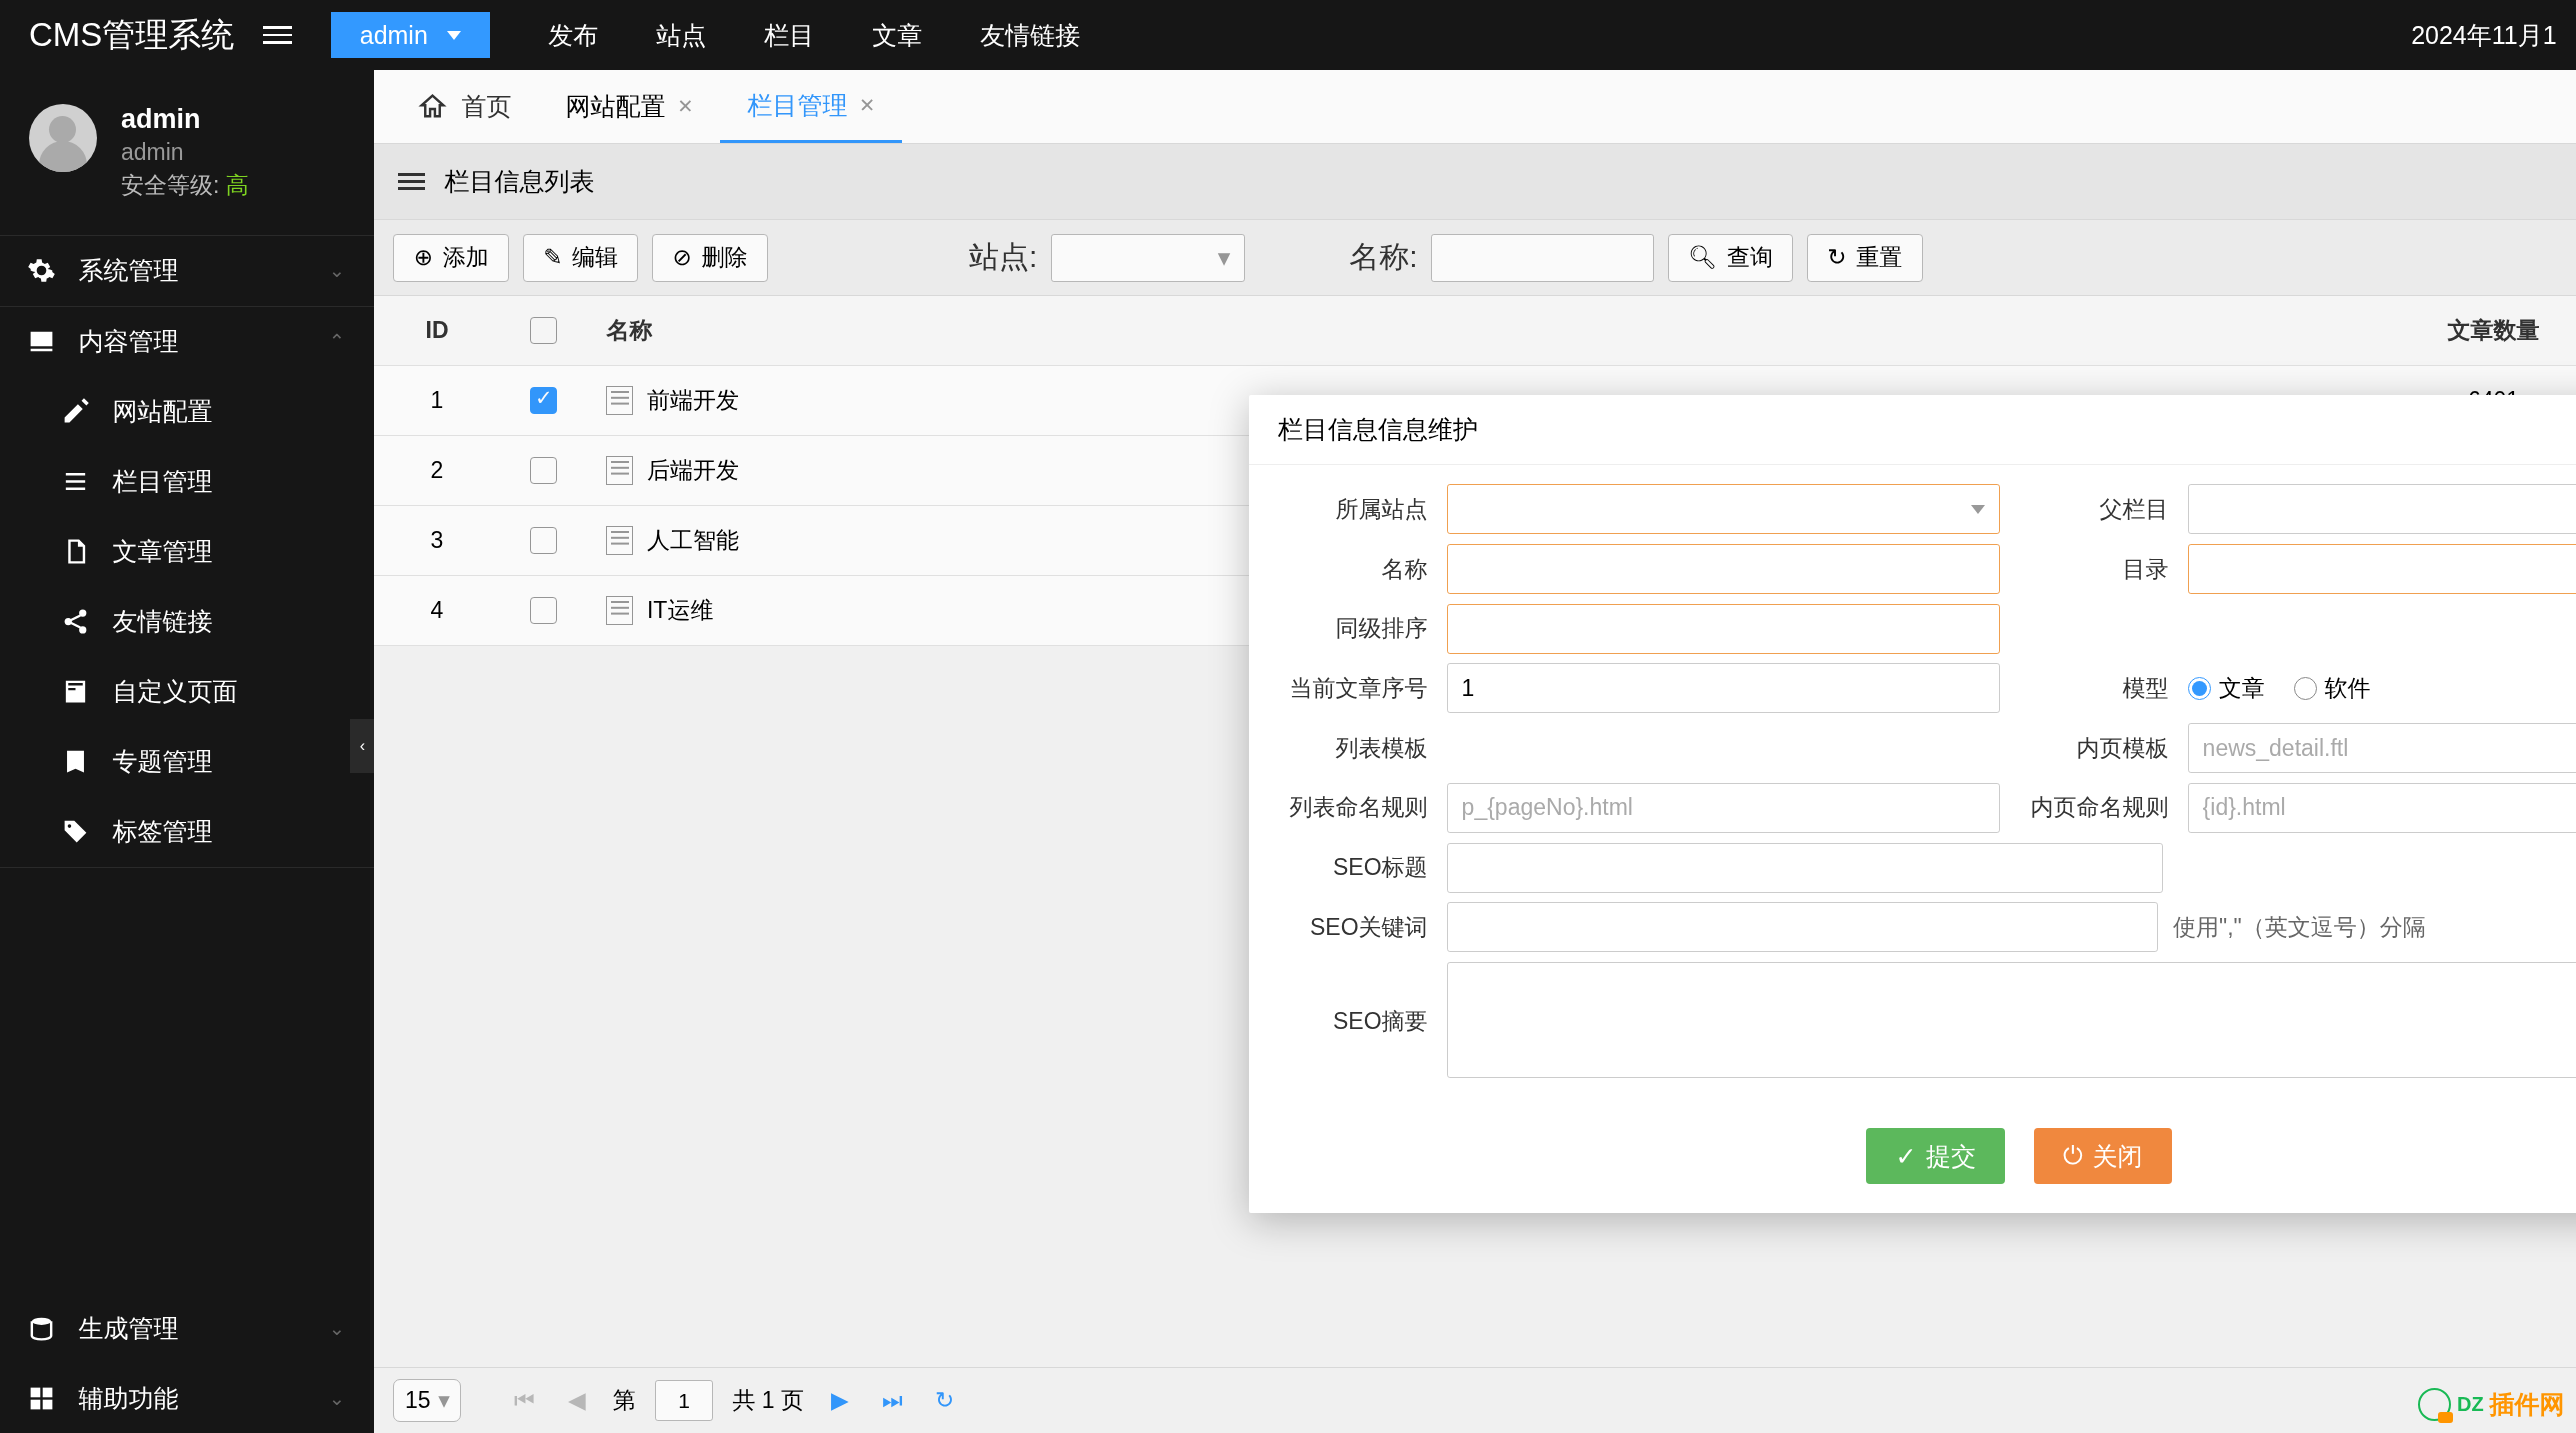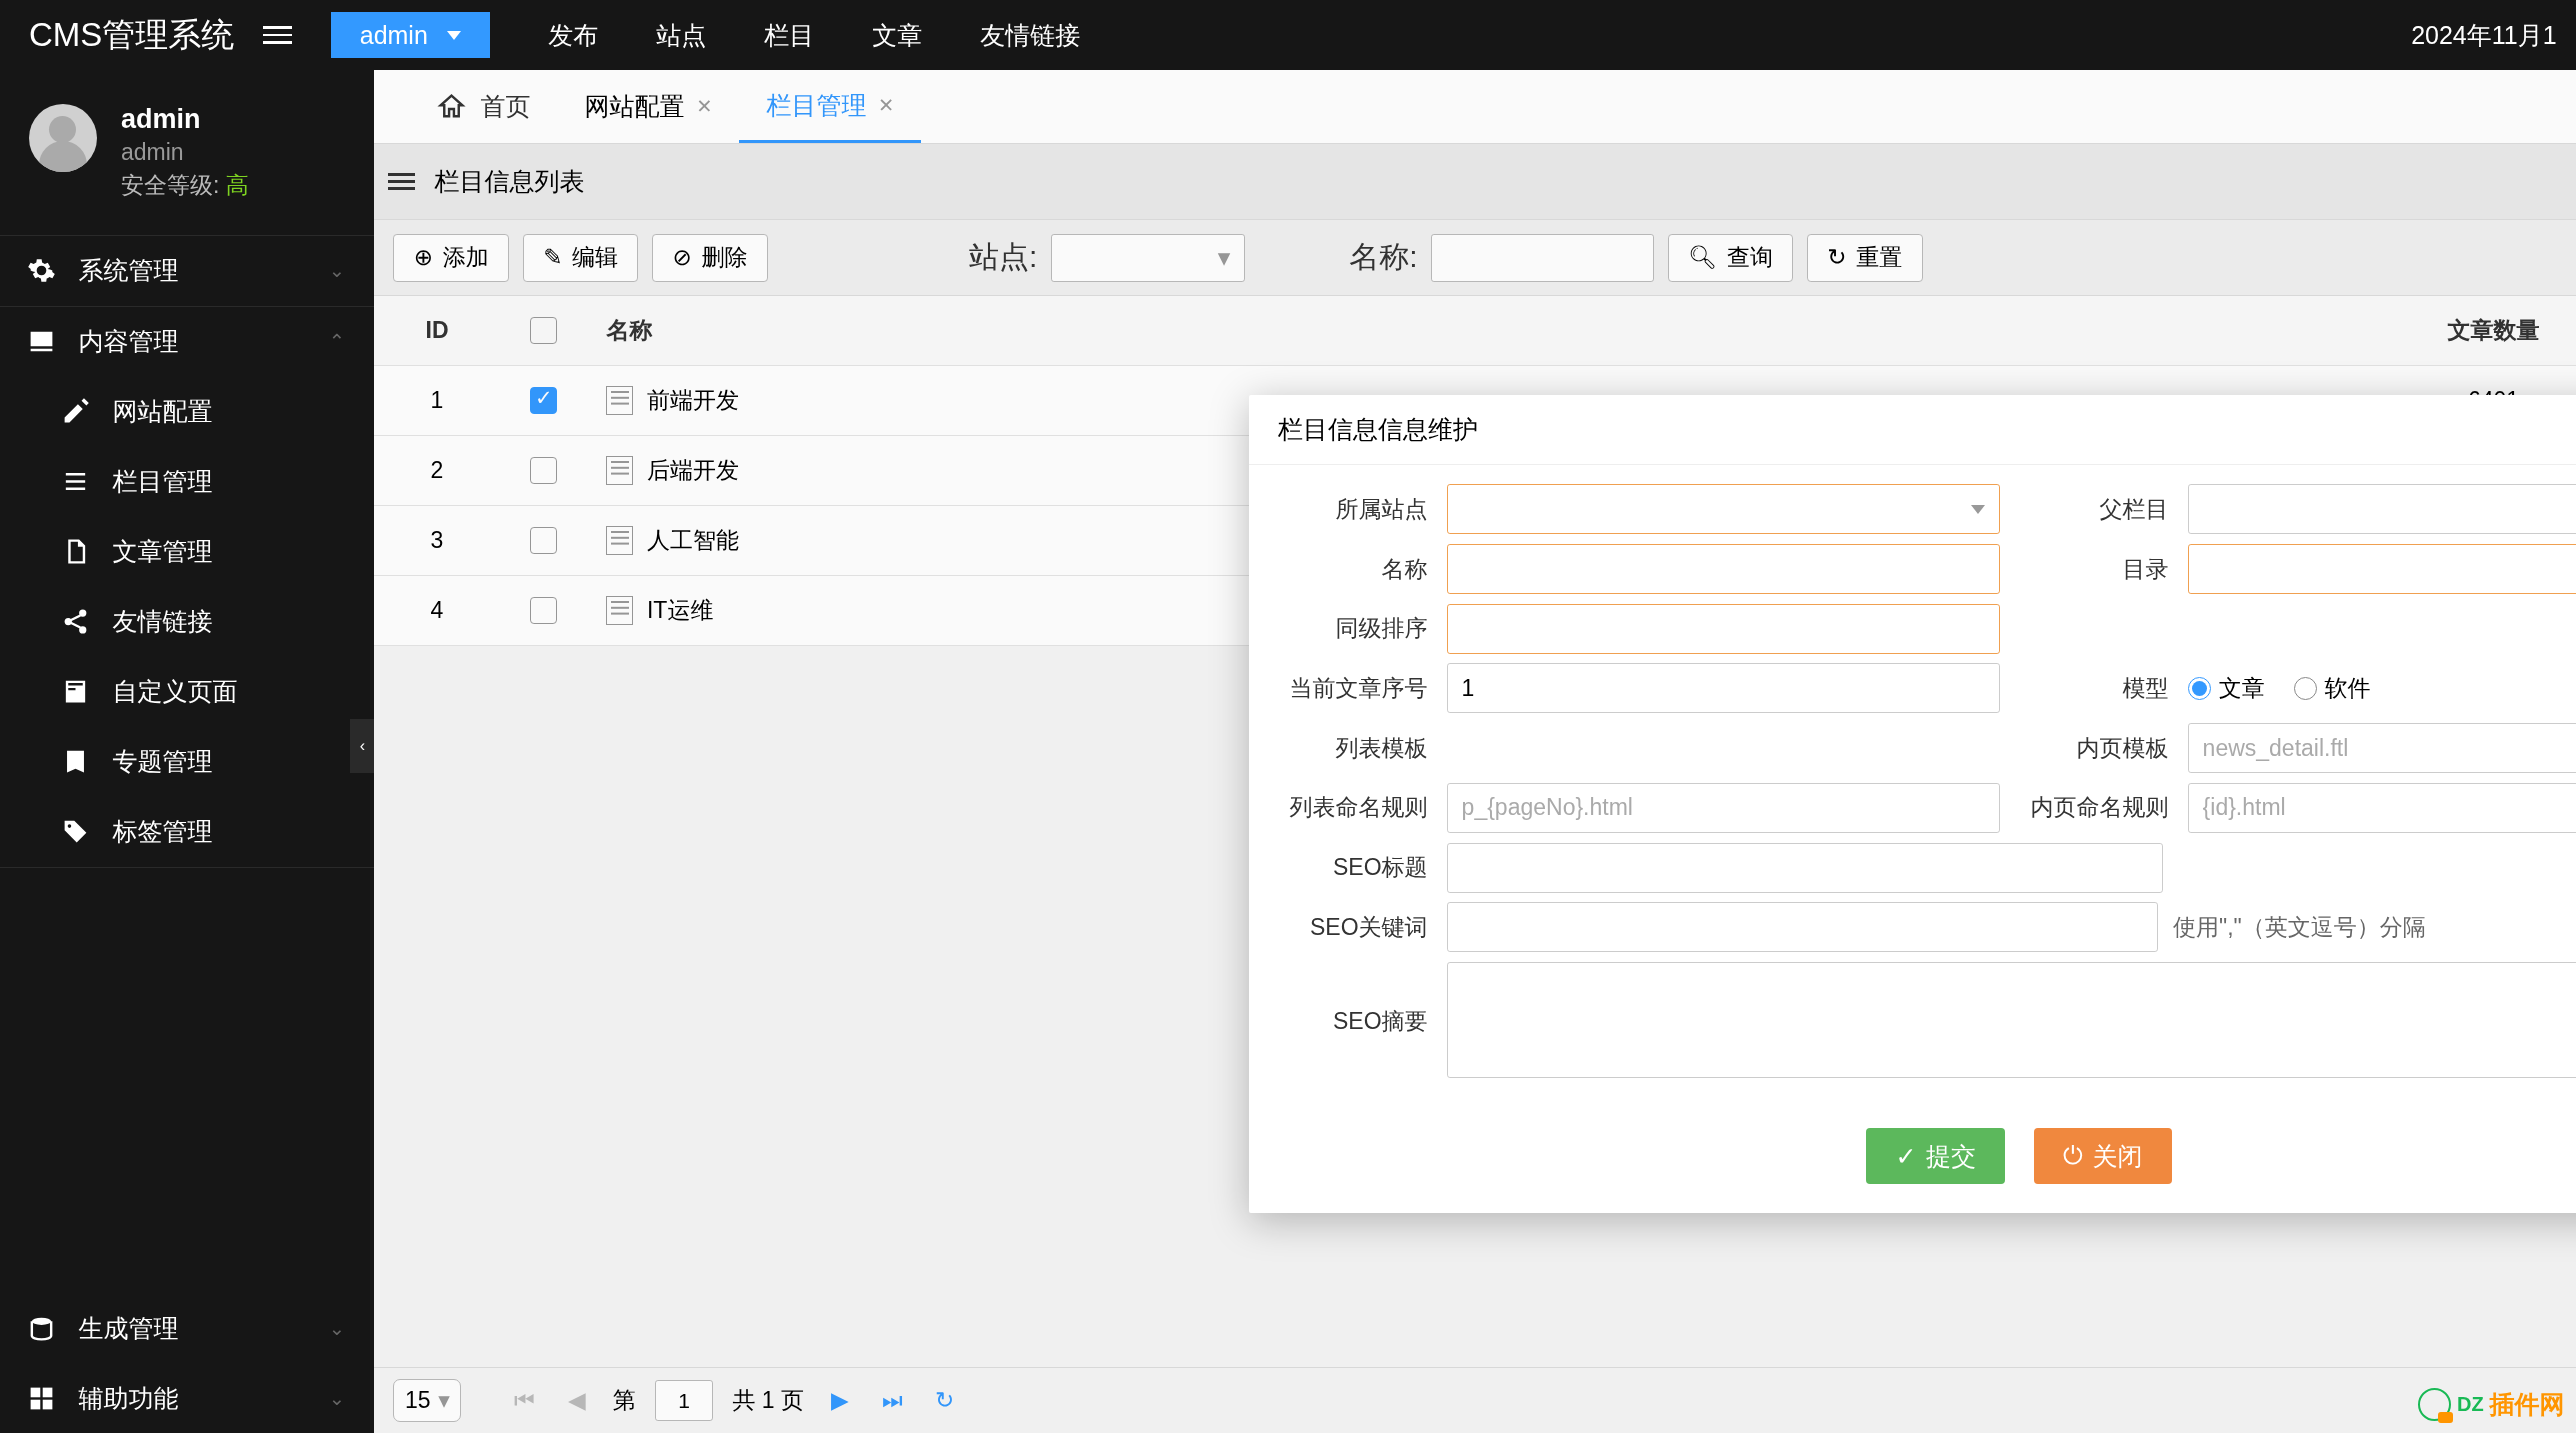--- a/index.html
+++ b/index.html
@@ -32,27 +32,27 @@
 .nav-group{border-bottom:1px solid #2a2a2a}
 .nav-hdr{height:70px;display:flex;align-items:center;padding:0 24px;gap:19.4px;cursor:pointer;font-size:25px;position:relative}
 .chev{position:absolute;right:29px;color:#666;font-size:19.4px}
 .nav-sub{}
 .nav-item{height:70px;display:flex;align-items:center;padding:0 24px 0 58px;gap:19.4px;cursor:pointer;font-size:25px}
 .ico{width:35px;height:35px;display:flex;align-items:center;justify-content:center;flex-shrink:0}
 .collapse-btn{position:absolute;right:-1px;top:649px;width:25px;height:54px;background:#2a2a2a;display:flex;align-items:center;justify-content:center;color:#fff;cursor:pointer}
 
 
 .main{position:absolute;left:374px;top:70px;right:0;bottom:0;background:#f5f5f5}
-.tabs{height:74px;background:#fff;display:flex;align-items:stretch;padding-left:33px;border-bottom:1px solid #ddd}
+.tabs{height:74px;background:#fff;display:flex;align-items:stretch;padding-left:14px;border-bottom:1px solid #ddd}
 .tab{display:flex;align-items:center;gap:11.6px;padding:0 27px;font-size:25px;cursor:pointer;position:relative}
 .tab.home{color:#333}
 .tab.active{color:#3399ff;border-bottom:3.9px solid #3399ff}
 .tab .close{color:#999;font-size:19.4px}
 
-.sub-bar{height:76px;background:#eaeaea;display:flex;align-items:center;padding:0 14px;gap:19.4px;font-size:25px;border-bottom:1px solid #ddd}
+.sub-bar{height:76px;background:#eaeaea;display:flex;align-items:center;padding:0 24px;gap:19.4px;font-size:25px;border-bottom:1px solid #ddd}
 .sub-bar .hambg{display:flex;flex-direction:column;gap:3.9px;width:27px}
 .sub-bar .hambg span{height:2.9px;background:#333}
 
 .toolbar{height:76px;background:#f0f0f0;display:flex;align-items:center;padding:0 19.4px;gap:13.6px;font-size:25px;border-bottom:1px solid #ddd}
 .btn{border:1px solid #bbb;background:#fff;height:48px;padding:0 19.4px;display:flex;align-items:center;gap:9.7px;cursor:pointer;font-size:23px;border-radius:3.9px}
 .tb-lbl{font-size:30px;color:#333}
 .tb-select{width:194px;height:48px;border:1px solid #bbb;background:#fff;display:flex;align-items:center;justify-content:flex-end;padding:0 13.6px;cursor:pointer;border-radius:2.9px}
 .tb-input{width:223px;height:48px;border:1px solid #bbb;background:#fff;padding:0 9.7px;font-size:23px;border-radius:2.9px}
 .gap{flex:0 0 174px}
 

